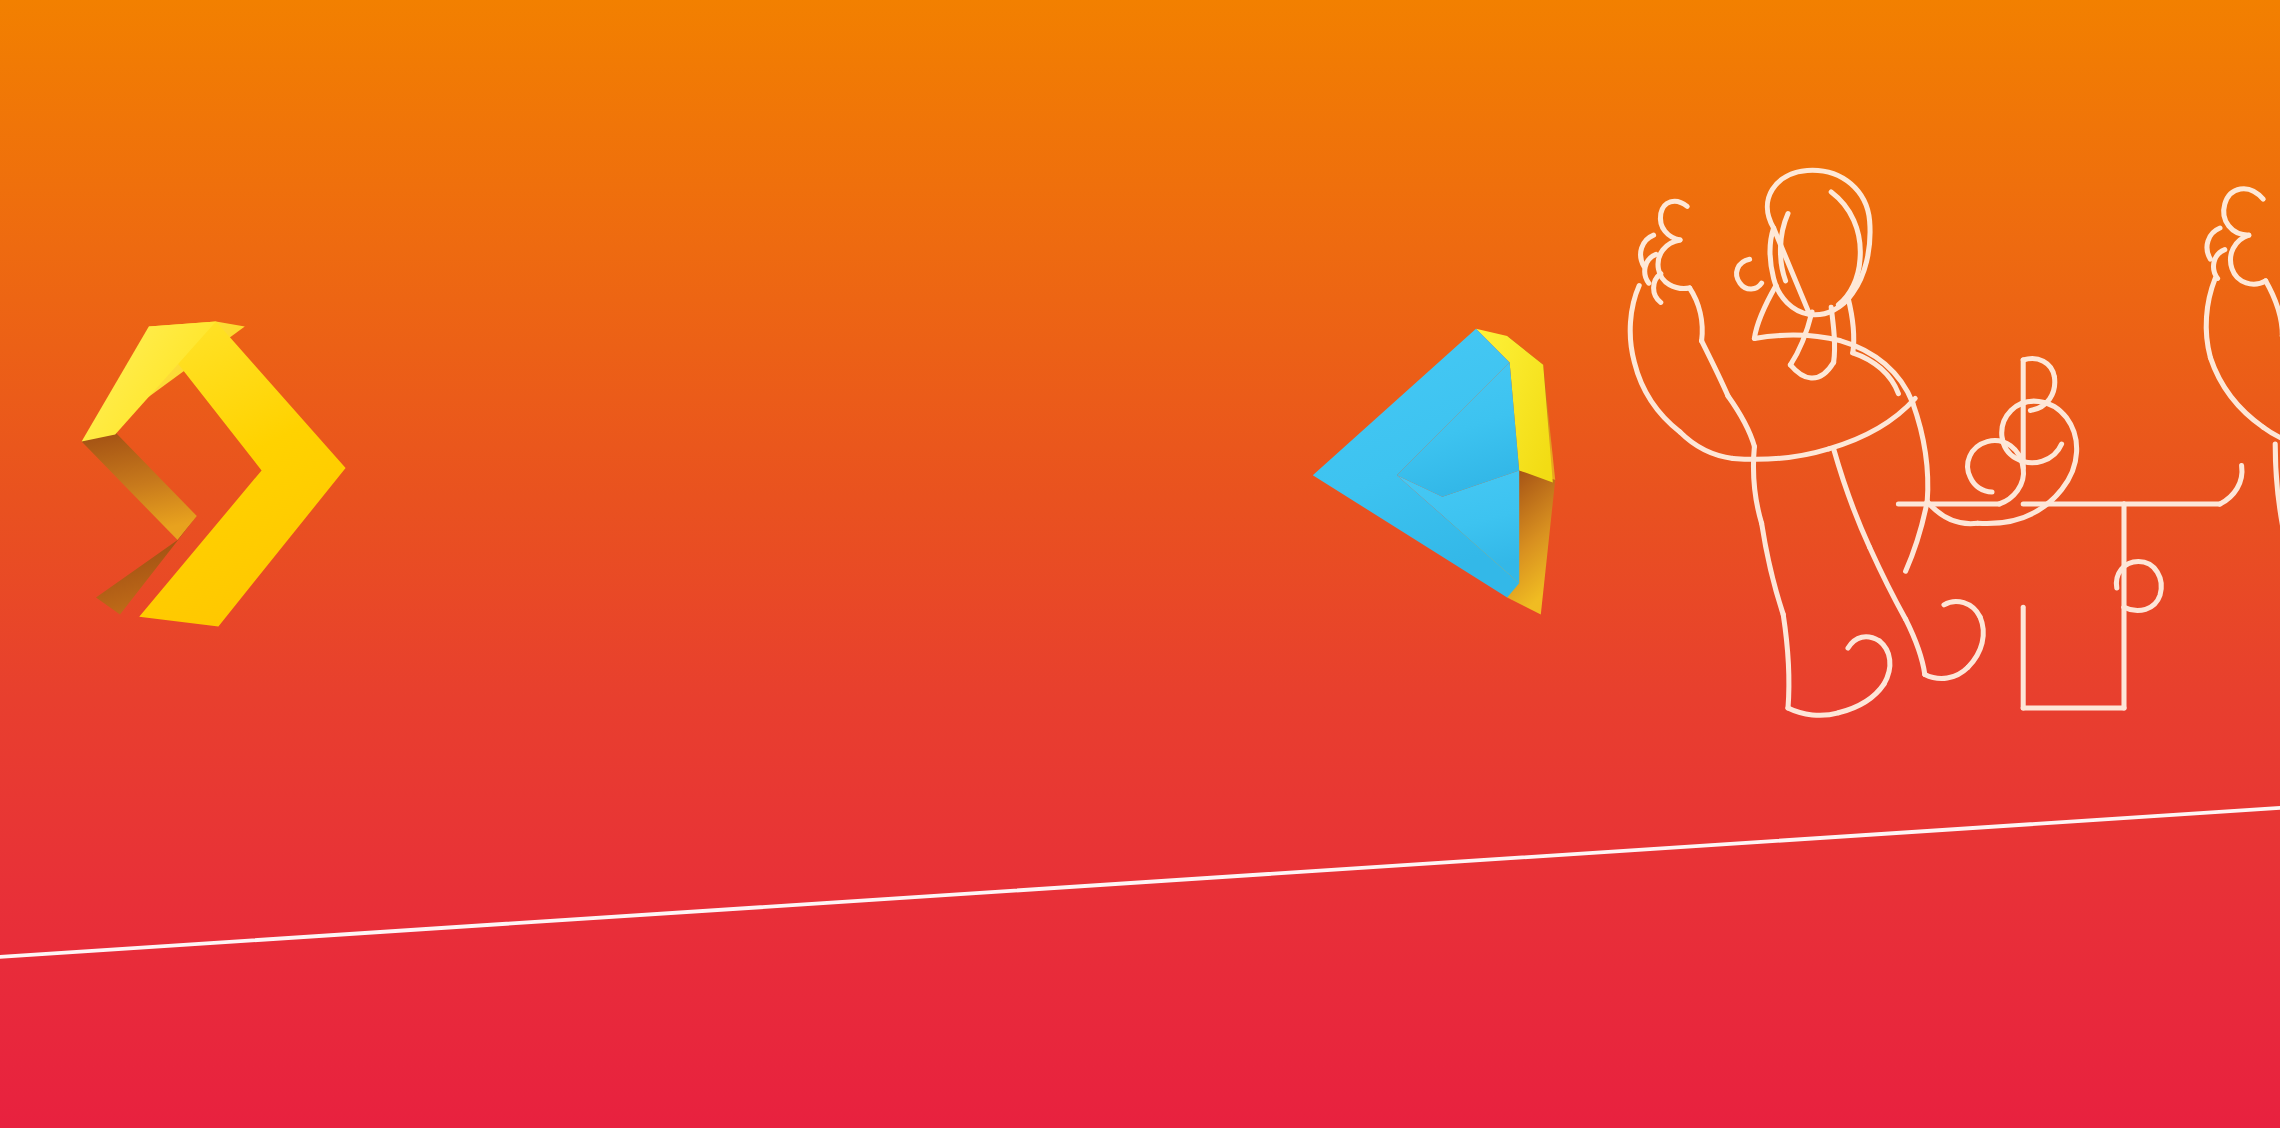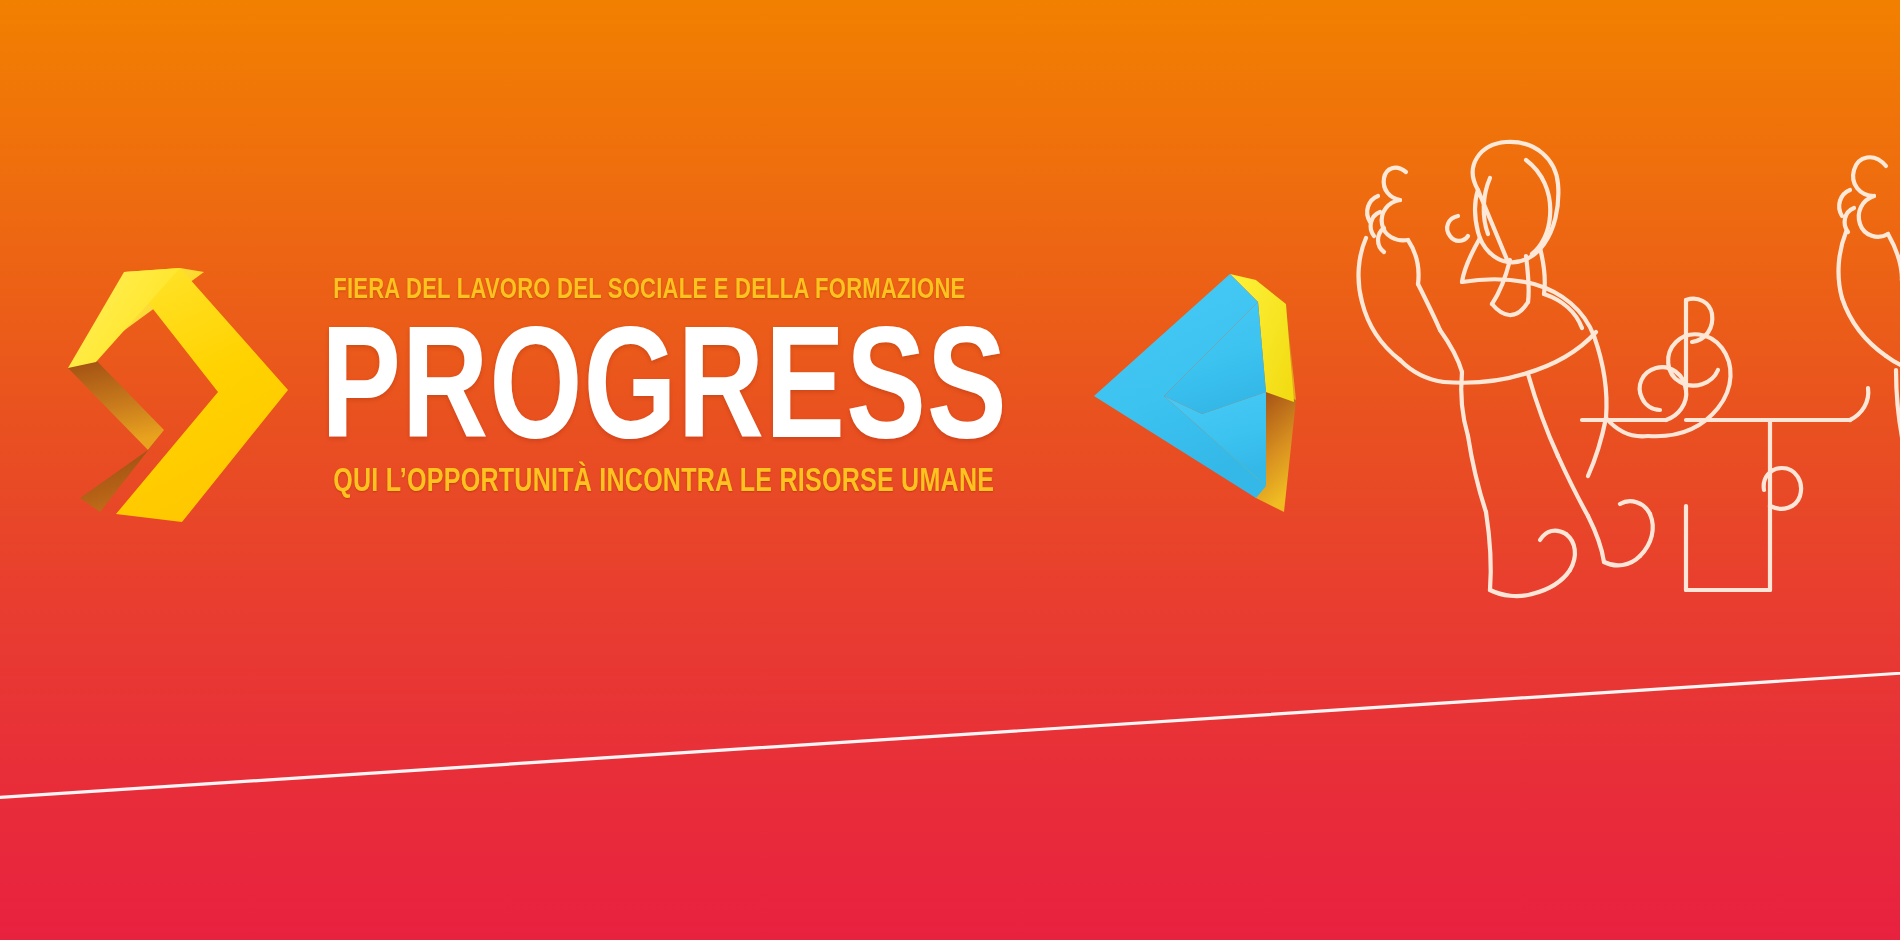--- a/index.html
+++ b/index.html
@@ -244,25 +244,20 @@
       <path d="M16,118 L38,104 L112,180 L96,200 Z" fill="url(#yShade)"></path>
       <path d="M96,200 L112,180 L48,262 L28,248 Z" fill="url(#yShade2)"></path>
 
       <path d="M38,104 L70,82 L152,22 L128,18 Z" fill="url(#yBevel)" opacity="0.9"></path>
 
       <path d="M72,22 L128,18 L236,140 L130,272 L64,264 L166,142 Z" fill="url(#yFace)"></path>
 
       <path d="M72,22 L128,18 L44,112 L16,118 Z" fill="url(#yBevel)"></path>
     </svg>
 
-    <div id="wordblock">
-      <div class="tagline" id="tagline-top">FIERA DEL LAVORO DEL SOCIALE E DELLA FORMAZIONE</div>
-      <div id="wordmark">PROGRESS</div>
-      <div class="tagline" id="tagline-bottom">QUI L’OPPORTUNITÀ INCONTRA LE RISORSE UMANE</div>
-    </div>
 
     <svg class="chevron" id="chev-right" viewBox="0 0 250 290">
       <defs>
         <linearGradient id="bFace" x1="0" y1="0" x2="0.3" y2="1">
           <stop offset="0%" stop-color="#47C9F5"></stop>
           <stop offset="60%" stop-color="#3DC3F0"></stop>
           <stop offset="100%" stop-color="#33B8E8"></stop>
         </linearGradient>
         <linearGradient id="bBevel" x1="0" y1="0" x2="1" y2="0.8">
           <stop offset="0%" stop-color="#FFF23A"></stop>

